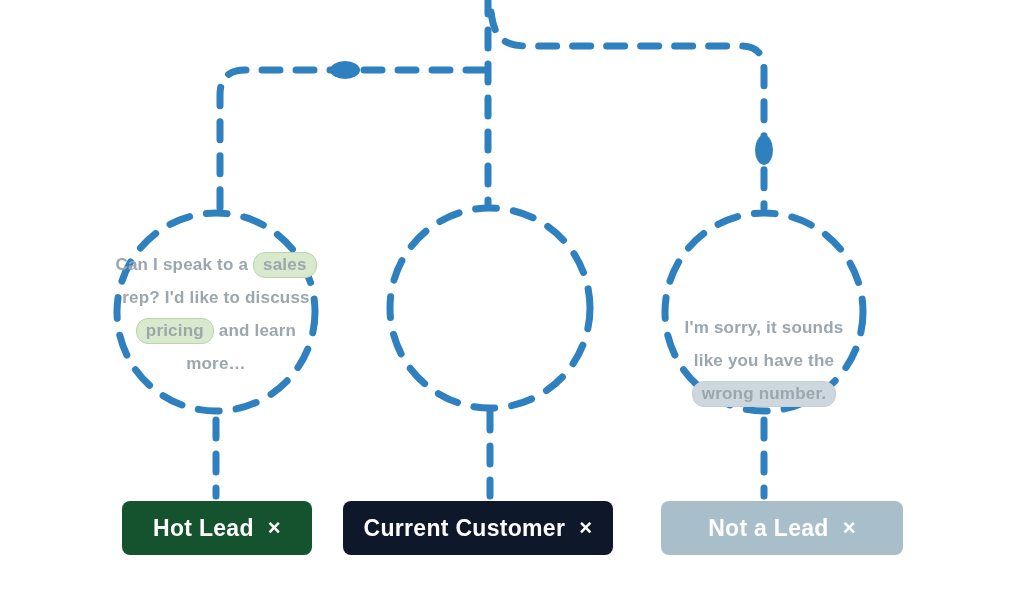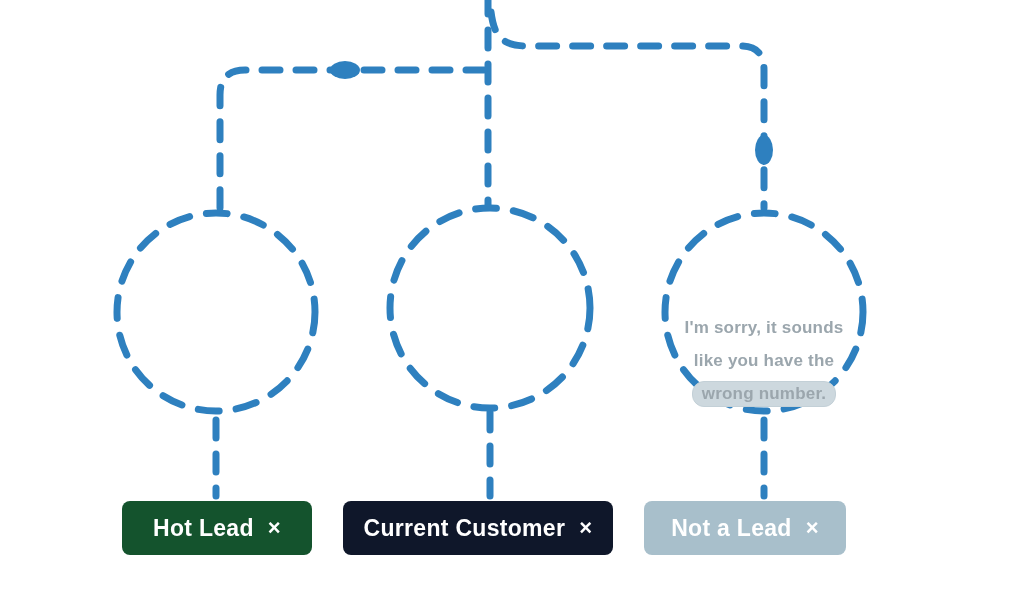--- a/index.html
+++ b/index.html
@@ -49,21 +49,21 @@
     cursor:pointer;
   }
   .tag .close{
     font-size:22px;
     font-weight:700;
     line-height:1;
     cursor:pointer;
   }
   .tag-green{left:122px;width:190px;background:#14532d;}
   .tag-yellow{left:343px;width:270px;background:#0f172a;}
-  .tag-gray{left:644px;width:202px;background:#a8bfcb;}
+  .tag-gray{left:661px;width:242px;background:#a8bfcb;}
 </style>
 </head>
 <body>
 
 <div class="stage">
 
   <svg width="1024" height="616" viewBox="0 0 1024 616">
     <g fill="none" stroke="#2e80bf" stroke-width="7" stroke-linecap="round" stroke-dasharray="18 16">
 
       <path d="M 488 -4 L 488 206"></path>
@@ -82,20 +82,23 @@
       <circle cx="490" cy="308" r="100"></circle>
       <circle cx="764" cy="312" r="99"></circle>
     </g>
 
     <g fill="#2e80bf" stroke="none">
       <ellipse cx="345" cy="70" rx="15" ry="9"></ellipse>
       <ellipse cx="764" cy="150" rx="9" ry="15"></ellipse>
     </g>
   </svg>
 
+  <div class="utterance" style="left:113px;top:248px;width:206px;">
+    <span>Can I speak to a </span><span class="hl hl-green">sales</span><span> rep? I'd like to discuss </span><span class="hl hl-green">pricing</span><span> and learn more…</span>
+  </div>
 
 
   <div class="utterance" style="left:668px;top:276px;width:192px;margin-top:35px;">
     <span>I'm sorry, it sounds like you have the </span><span class="hl hl-gray">wrong number.</span>
   </div>
 
   <div class="tag tag-green">
     <span>Hot Lead</span>
     <span class="close">×</span>
   </div>

